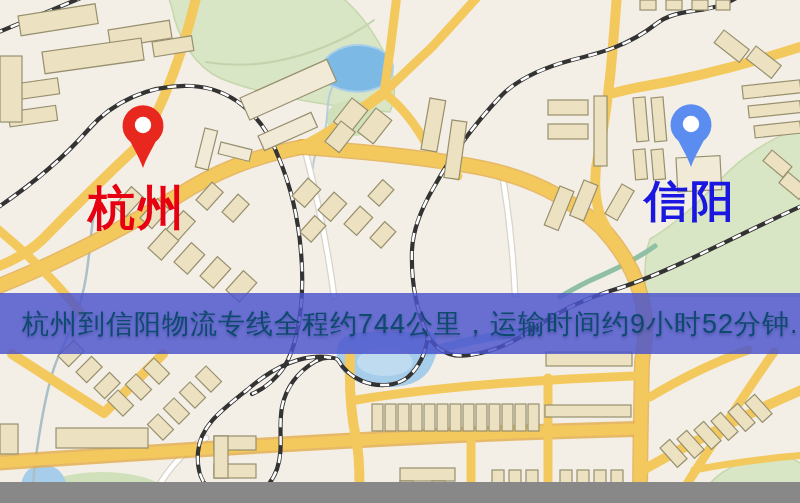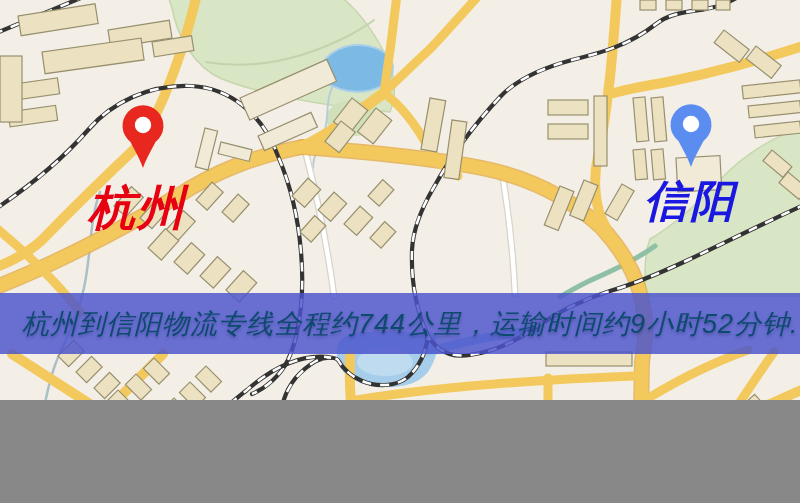--- a/index.html
+++ b/index.html
@@ -1,16 +1,16 @@
 <!DOCTYPE html>
 <html><head>
 <meta charset="utf-8">
 <style>
   html,body{margin:0;padding:0;background:#888;font-family:"Liberation Sans",sans-serif;}
-  .stage{position:relative;width:800px;height:400px;overflow:hidden;background:#f4efe6;font-style:italic;}
+  .stage{position:relative;width:800px;height:482px;overflow:hidden;background:#f4efe6;}
   .stage svg{position:absolute;left:0;top:0;}
   
   .park{fill:#d8e6c5;stroke:#c6d7ab;stroke-width:1.5;}
   .park2{fill:#cfe0ba;stroke:none;}
   .water{fill:#7cb9e4;stroke:#a9cfe9;stroke-width:2;}
   .water2{fill:#a6cde9;stroke:none;}
   .stream{fill:none;stroke:#a9c0c8;stroke-width:2.5;stroke-linecap:round;}
   .stream.faint{stroke:#b7cdd8;stroke-width:2;}
   .stream.contour{stroke:#c3d4ad;stroke-width:2;}
   .stream.teal{stroke:#8fc0a6;stroke-width:5;}

